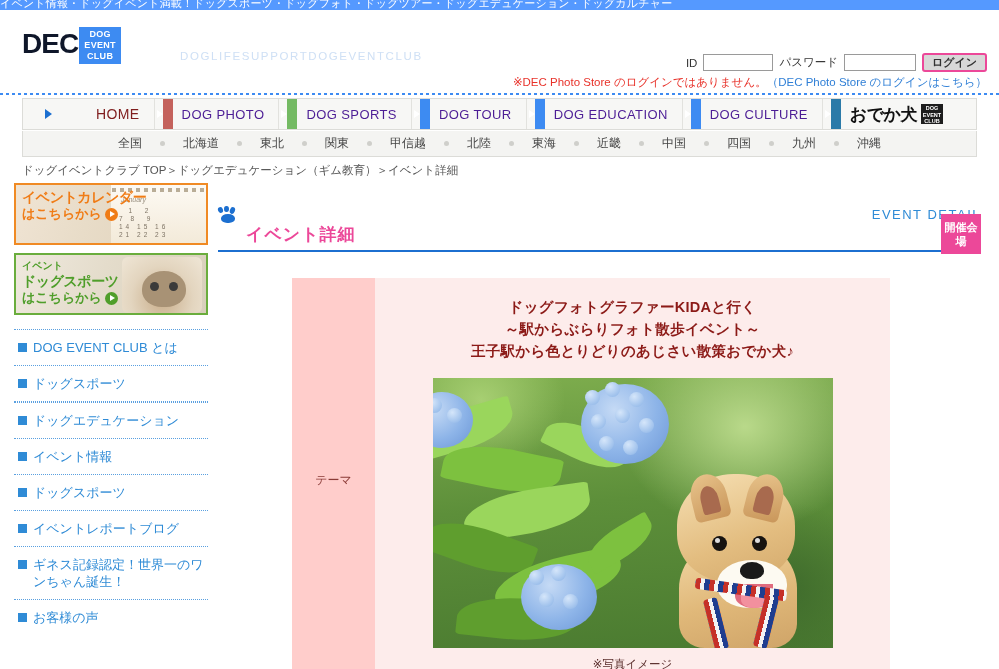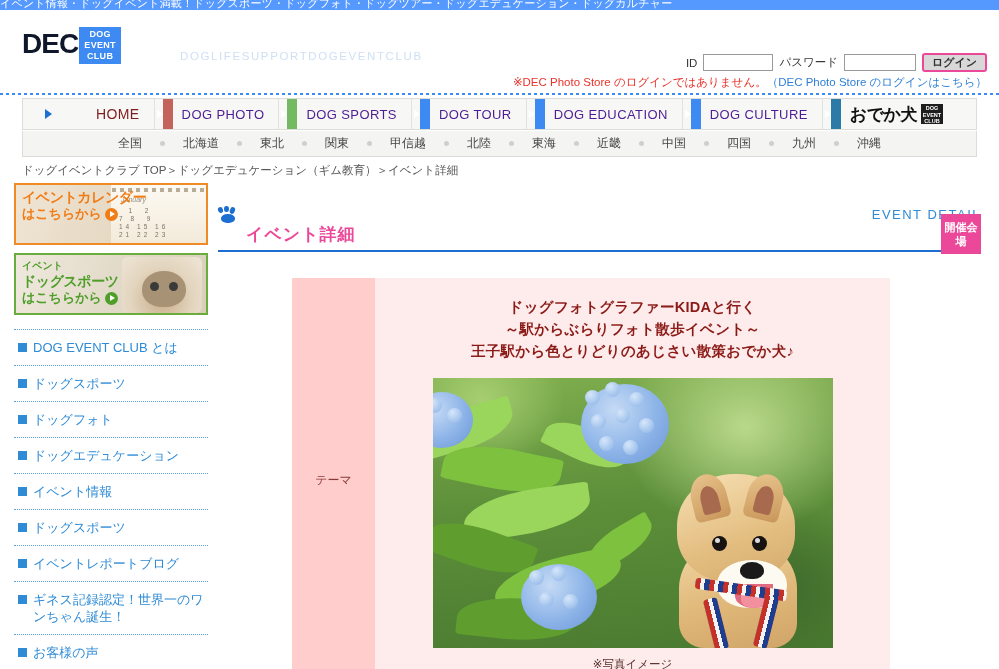--- a/index.html
+++ b/index.html
@@ -360,24 +360,20 @@
     <div class="menu-item">
       <span class="sq"></span>
       <span>DOG EVENT CLUB とは</span>
       </div>
     <div class="menu-sep"></div>
     <div class="menu-item">
       <span class="sq"></span>
       <span>ドッグスポーツ</span>
       </div>
     <div class="menu-sep"></div>
-    <div class="menu-item">
-      <span class="sq"></span>
-      <span>ドッグフォト</span>
-      </div>
     <div class="menu-sep"></div>
     <div class="menu-item">
       <span class="sq"></span>
       <span>ドッグエデュケーション</span>
       </div>
     <div class="menu-sep"></div>
     <div class="menu-item">
       <span class="sq"></span>
       <span>イベント情報</span>
       </div>

